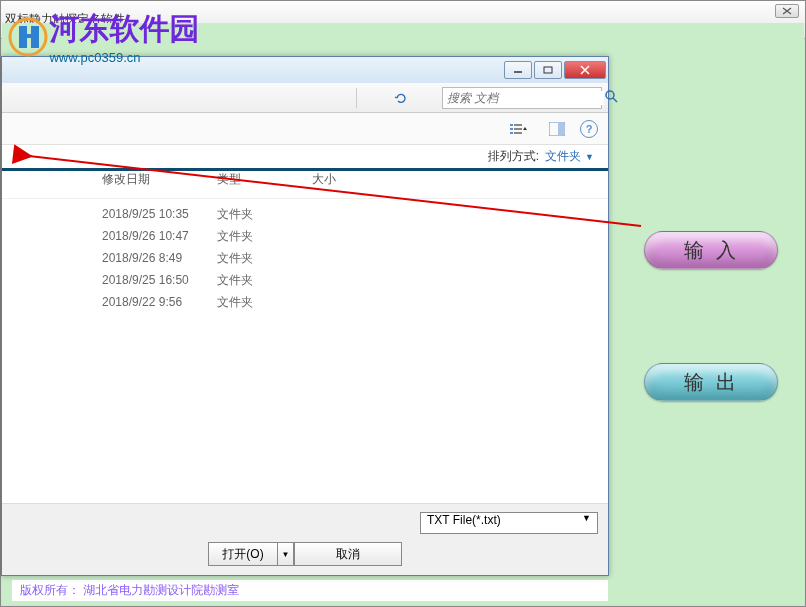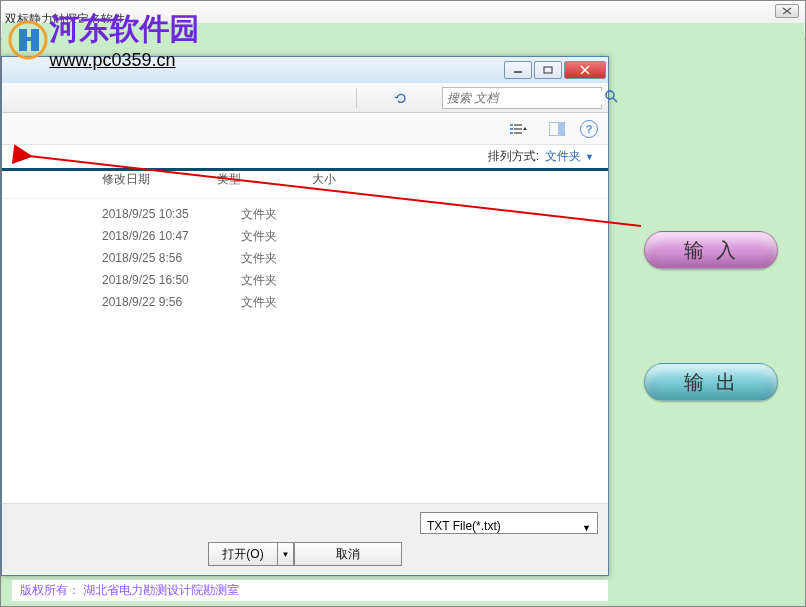--- a/index.html
+++ b/index.html
@@ -10,21 +10,21 @@
     .outer-titlebar { height: 38px; background: linear-gradient(#fdfdfd, #e8e8e8); border-bottom: 1px solid #aaa; display: flex; align-items: center; padding: 0 4px; }
     .outer-title { font-size: 12px; color: #333; }
     .outer-close { position: absolute; right: 6px; top: 3px; width: 24px; height: 14px; background: linear-gradient(#f5f5f5,#ddd); border: 1px solid #999; border-radius: 2px; display: flex; align-items: center; justify-content: center; }
     .outer-close svg { width: 10px; height: 8px; }
     
     
     .watermark { position: absolute; top: 8px; left: 6px; z-index: 100; }
     .wm-logo { width: 42px; height: 42px; display: inline-block; vertical-align: middle; }
     .wm-text { display: inline-block; vertical-align: middle; margin-left: -4px; }
     .wm-main { font-size: 30px; font-weight: bold; color: #6d28d9; }
-    .wm-sub { font-size: 18px; color: #000000; text-decoration: underline; }
+    .wm-sub { font-size: 13px; color: #0369a1; }
     
     
     .green-area { position: absolute; top: 22px; left: 1px; right: 1px; bottom: 1px; background: #c9edc9; }
     
     
     .file-dialog { position: absolute; top: 55px; left: 0; width: 608px; height: 520px; background: #fff; border: 1px solid #5b7fa8; box-shadow: 0 0 6px rgba(0,0,0,0.3); }
     .fd-titlebar { height: 26px; background: linear-gradient(#eaf3fb, #d5e5f5); display: flex; justify-content: flex-end; align-items: center; padding: 0 2px; }
     .fd-btn { width: 28px; height: 18px; margin-left: 2px; border: 1px solid #7a93b0; border-radius: 2px; display: flex; align-items: center; justify-content: center; font-size: 10px; }
     .fd-min { background: linear-gradient(#f5f8fc,#dce8f5); }
     .fd-max { background: linear-gradient(#f5f8fc,#dce8f5); }
@@ -45,27 +45,27 @@
     .fd-sort { height: 26px; display: flex; align-items: center; justify-content: flex-end; padding: 0 14px; font-size: 12px; color: #333; border-bottom: 3px solid #0c4a6e; }
     .fd-sort-link { color: #2a6bb8; margin-left: 6px; }
     .fd-sort-arrow { color: #2a6bb8; margin-left: 4px; font-size: 9px; }
     
     .fd-headers { height: 28px; display: flex; align-items: flex-start; padding-left: 100px; font-size: 12px; color: #555; border-bottom: 1px solid #f0f0f0; }
     .fd-col-date { width: 115px; }
     .fd-col-type { width: 95px; }
     .fd-col-size { width: 80px; }
     
     .fd-files { padding: 4px 0 0 100px; font-size: 12px; color: #666; }
-    .fd-row { height: 22px; display: flex; align-items: center; gap: 24px; }
+    .fd-row { height: 22px; display: flex; align-items: center; }
     .fd-row .c1 { width: 115px; }
     .fd-row .c2 { width: 95px; }
     
     .fd-bottom { position: absolute; bottom: 0; left: 0; right: 0; height: 72px; background: #f0f0f0; border-top: 1px solid #ddd; padding: 8px 10px; }
     .fd-filter-row { display: flex; justify-content: flex-end; margin-bottom: 8px; }
-    .fd-filter { width: 178px; height: 22px; border: 1px solid #888; background: #fff; font-size: 12px; padding: 0 6px; display: flex; align-items: flex-end; justify-content: space-between; }
+    .fd-filter { width: 178px; height: 22px; border: 1px solid #888; background: #fff; font-size: 12px; padding: 0 6px; display: flex; align-items: flex-start; justify-content: space-between; }
     .fd-actions { display: flex; justify-content: center; gap: 0; }
     .fd-open-wrap { display: flex; }
     .fd-open { width: 70px; height: 24px; border: 1px solid #888; background: linear-gradient(#fff,#e8e8e8); font-size: 12px; display: flex; align-items: center; justify-content: center; }
     .fd-open-split { width: 16px; height: 24px; border: 1px solid #888; border-left: none; background: linear-gradient(#fff,#e8e8e8); display: flex; align-items: center; justify-content: center; font-size: 8px; }
     .fd-cancel { width: 108px; height: 24px; border: 1px solid #888; background: linear-gradient(#fff,#e8e8e8); font-size: 12px; display: flex; align-items: center; justify-content: center; }
     
     
     .side-btn { position: absolute; right: 26px; width: 134px; height: 38px; border-radius: 19px; display: flex; align-items: center; justify-content: center; font-size: 20px; letter-spacing: 12px; text-indent: 10px; border: 1px solid rgba(0,0,0,0.2); box-shadow: inset 0 -8px 12px rgba(0,0,0,0.15), inset 0 8px 10px rgba(255,255,255,0.6), 0 1px 2px rgba(0,0,0,0.3); }
     .btn-input { top: 208px; background: linear-gradient(#e8b5e8, #c878c8); color: #333; }
     .btn-output { top: 340px; background: linear-gradient(#a0e0e8, #5ab8c8); color: #333; }
@@ -182,21 +182,21 @@
     <div class="fd-files">
       <div class="fd-row">
           <div class="c1">2018/9/25 10:35</div>
           <div class="c2">文件夹</div>
         </div>
       <div class="fd-row">
           <div class="c1">2018/9/26 10:47</div>
           <div class="c2">文件夹</div>
         </div>
       <div class="fd-row">
-          <div class="c1">2018/9/25 8:56</div>
+          <div class="c1">2018/9/26 8:49</div>
           <div class="c2">文件夹</div>
         </div>
       <div class="fd-row">
           <div class="c1">2018/9/25 16:50</div>
           <div class="c2">文件夹</div>
         </div>
       <div class="fd-row">
           <div class="c1">2018/9/22 9:56</div>
           <div class="c2">文件夹</div>
         </div>

